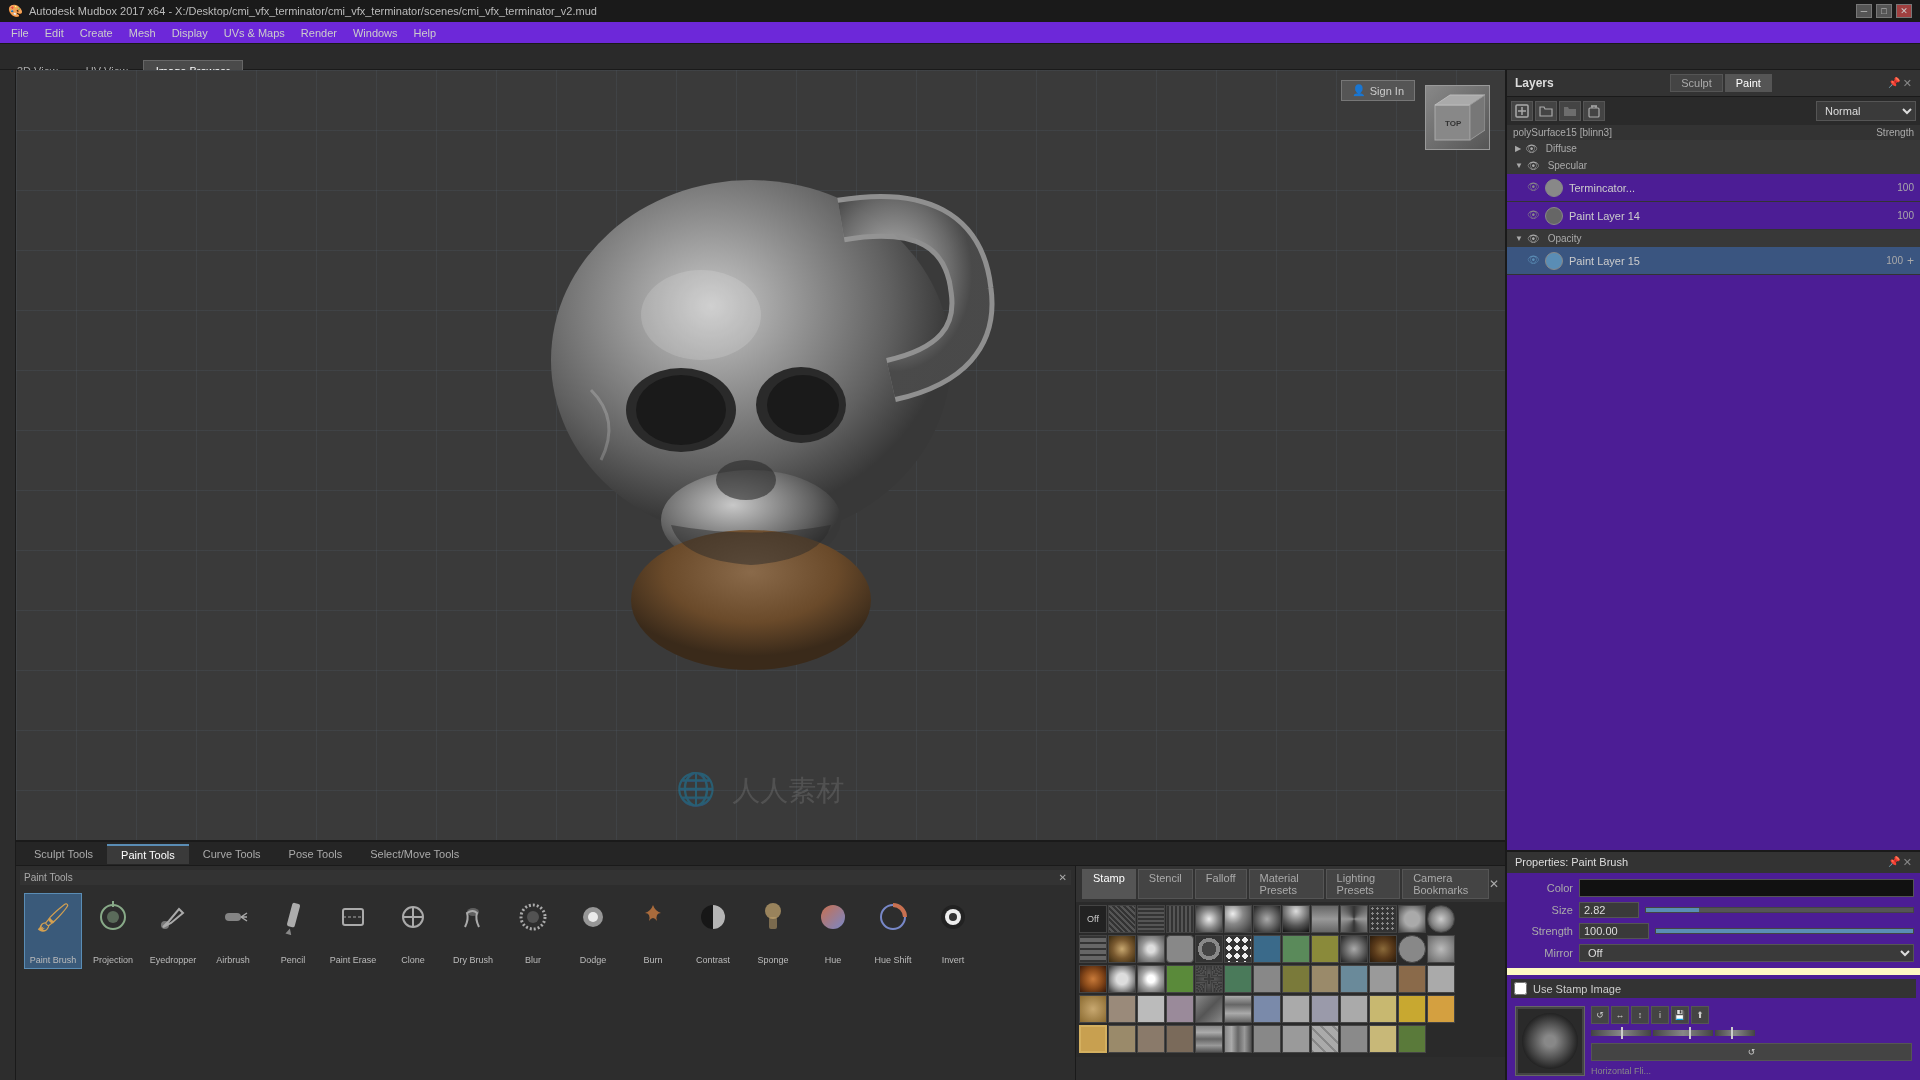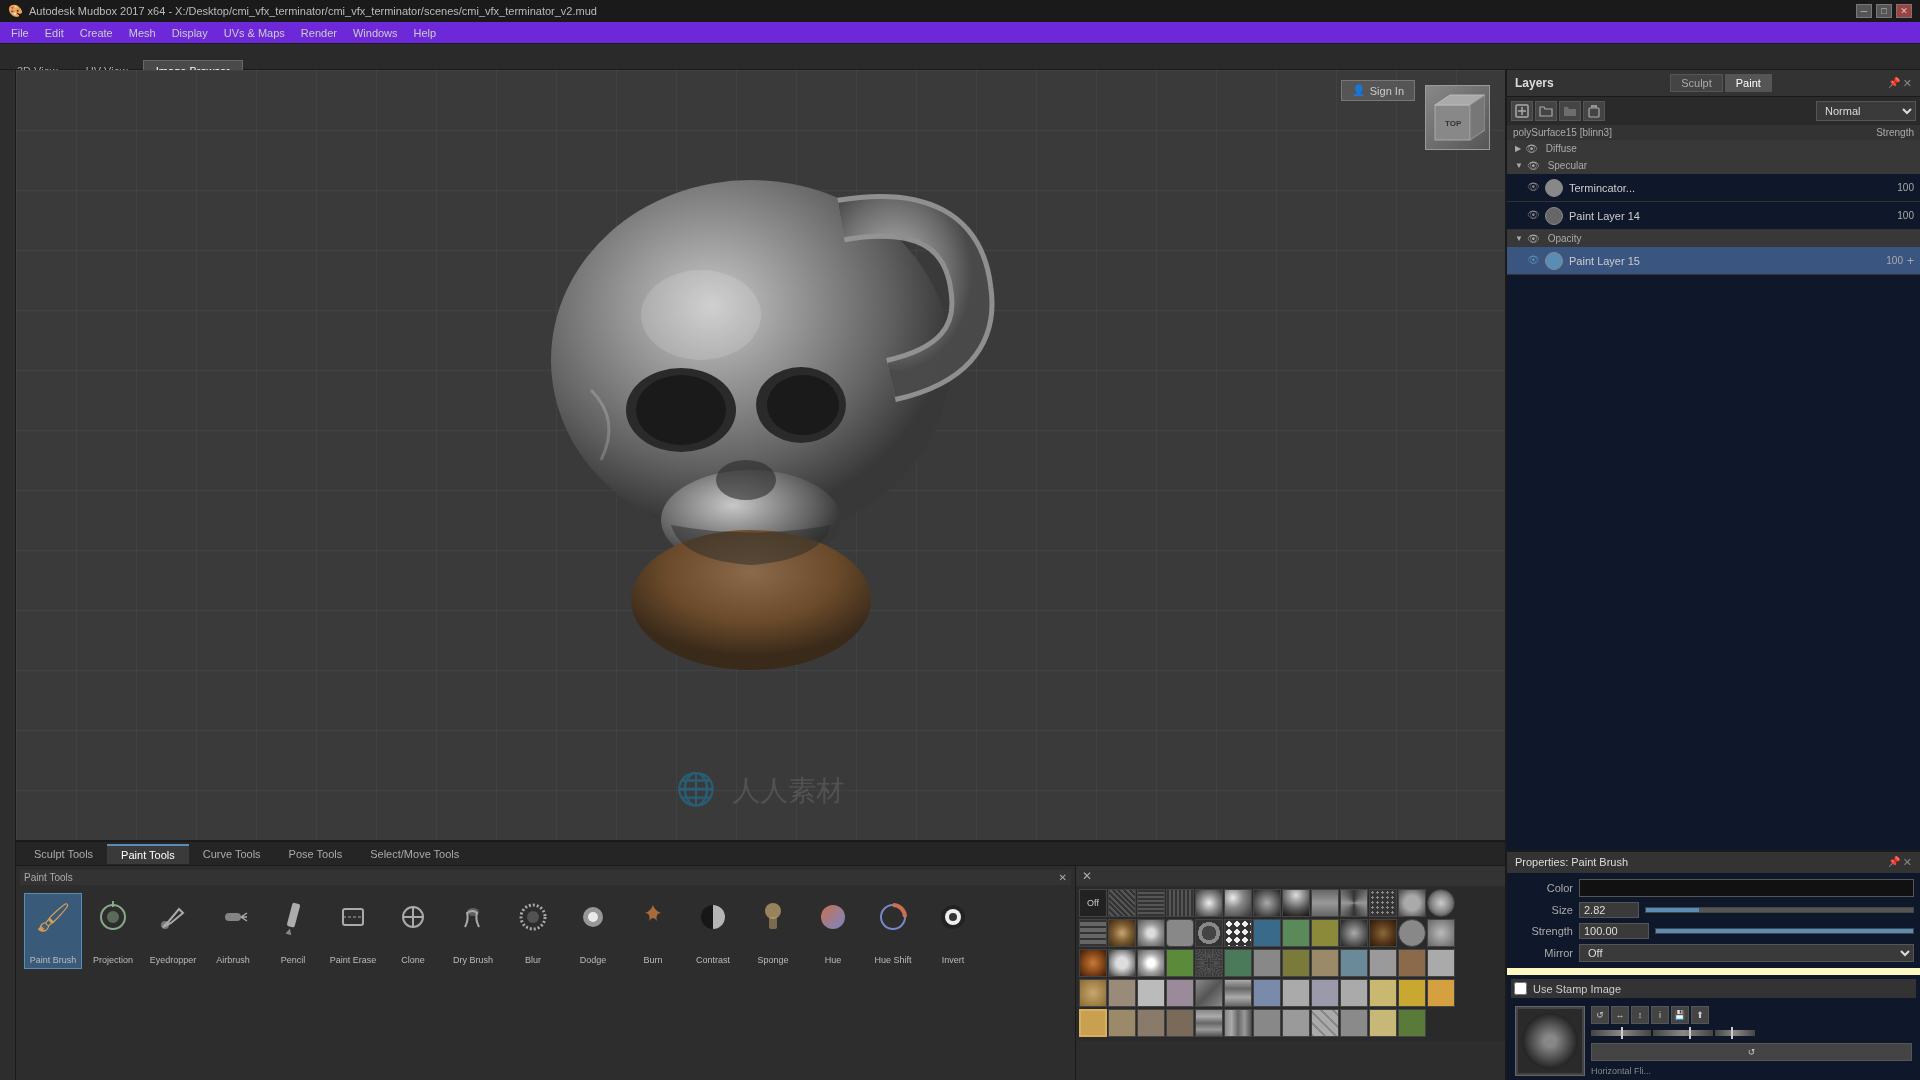--- a/index.html
+++ b/index.html
@@ -63,21 +63,21 @@
     .tool-label { font-size: 9px; color: #bbb; text-align: center; margin-top: 18px; }
 
     
     #stamp-panel { width: 430px; background: #2d2d2d; border-left: 1px solid #1a1a1a; }
     #stamp-header { display: flex; justify-content: space-between; align-items: center; padding: 3px 6px; background: #333; }
     #stamp-grid { display: flex; flex-wrap: wrap; gap: 1px; padding: 4px; overflow-y: auto; max-height: 200px; }
     .stamp-item { width: 28px; height: 28px; background: #555; border: 1px solid #444; cursor: pointer; display: flex; align-items: center; justify-content: center; font-size: 8px; }
     .stamp-row { display: flex; gap: 1px; margin-bottom: 1px; }
 
     
-    #right-panel { width: 415px; background: #0f172a; border-left: 2px solid #1a1a1a; display: flex; flex-direction: column; }
+    #right-panel { width: 415px; background: #4c1d95; border-left: 2px solid #1a1a1a; display: flex; flex-direction: column; }
 
     
     #layers-panel { flex: 1; display: flex; flex-direction: column; }
     #layers-header { display: flex; align-items: center; justify-content: space-between; padding: 4px 8px; background: #333; border-bottom: 1px solid #1a1a1a; }
     #layers-title { font-size: 12px; font-weight: bold; color: #ddd; }
     #layers-tabs { display: flex; gap: 2px; }
     .layers-tab { padding: 2px 10px; cursor: pointer; font-size: 11px; color: #aaa; background: #444; border: 1px solid #555; }
     .layers-tab.active { background: #555; color: #fff; }
     #layers-toolbar { display: flex; gap: 2px; padding: 4px; background: #2a2a2a; }
     .layers-btn { width: 22px; height: 20px; background: #444; border: 1px solid #555; cursor: pointer; display: flex; align-items: center; justify-content: center; font-size: 10px; color: #ccc; }
@@ -399,20 +399,28 @@
                   </svg>
               </div>
               <div class="tool-label">Invert</div>
             </div>
           </div>
         </div>
 
         <div id="stamp-panel">
           <div id="stamp-header">
             <div style="display:flex; gap:2px;">
+              <div class="layers-tab active">Stamp</div>
+              <div class="layers-tab">Stencil</div>
+              <div class="layers-tab">Falloff</div>
+              <div class="layers-tab">Material Presets</div>
+              <div class="layers-tab">Lighting Presets</div>
+              <div class="layers-tab">Camera Bookmarks</div>
+            </div>
+            <div style="display:flex; gap:2px;">
               <span style="cursor:pointer; color:#aaa; font-size:12px;">✕</span>
             </div>
           </div>
 
           <div id="stamp-grid" style="padding:3px; background:#2a2a2a;">
 
             <div class="stamp-row">
               <div class="stamp-item s0" style="color:#ccc; font-size:9px;">Off</div>
               <div class="stamp-item s1" style="background:repeating-linear-gradient(45deg,#333,#333 2px,#555 2px,#555 4px);"></div>
               <div class="stamp-item" style="background:repeating-linear-gradient(0deg,#333,#333 2px,#555 2px,#555 4px);"></div>

